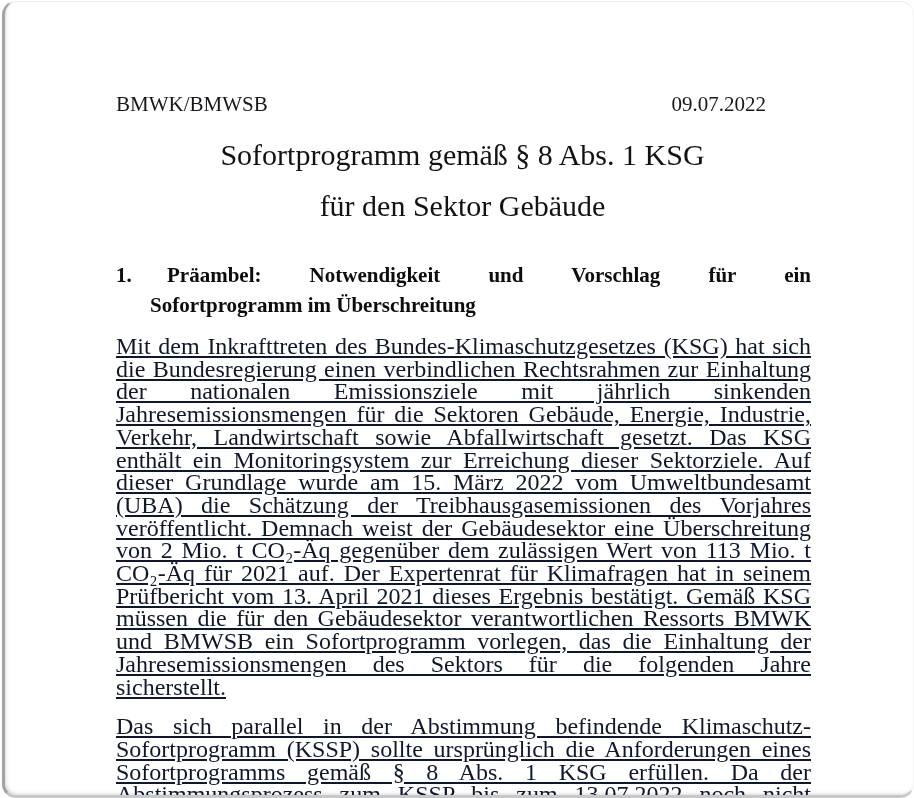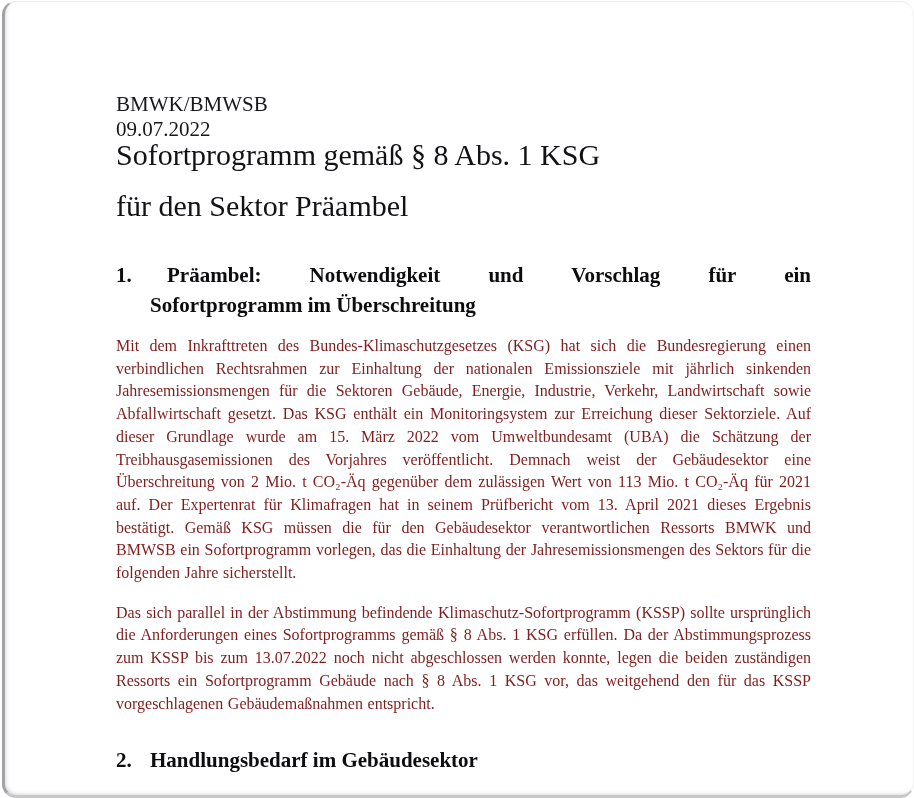--- a/index.html
+++ b/index.html
@@ -27,27 +27,26 @@
   }
   .doc-header {
     position: absolute;
     top: 90px;
     left: 111px;
     width: 650px;
     display: flex;
     justify-content: space-between;
     font-size: 21px;
     color: #17171c;
-    flex-direction: column;
   }
   .doc-title {
     position: absolute;
     left: 111px;
     width: 693px;
-    text-align: left;
+    text-align: center;
     font-size: 30px;
     color: #121216;
     white-space: nowrap;
   }
   .doc-title.line1 { top: 136px; }
   .doc-title.line2 { top: 187px; }
   .section-heading {
     display: flex;
     font-weight: bold;
     font-size: 21px;
@@ -71,43 +70,44 @@
     text-align-last: justify;
   }
   .body-flow {
     position: absolute;
     top: 333px;
     left: 111px;
     width: 695px;
   }
   .body-paragraph {
     margin: 0 0 17px 0;
-    font-size: 16px;
+    font-size: 24px;
     line-height: 22.7px;
     text-align: justify;
     word-spacing: 0.04em;
-    color: #7f1d1d;
+    color: #0f172a;
     hyphens: none;
+    text-decoration: underline;
   }
   .heading-2 {
     margin-top: 30px;
   }
 </style>
 </head>
 <body>
 
 <div class="sheet">
 
   <div class="doc-header">
     <span>BMWK/BMWSB</span>
     <span>09.07.2022</span>
   </div>
 
   <div class="doc-title line1">Sofortprogramm gemäß § 8 Abs. 1 KSG</div>
-  <div class="doc-title line2">für den Sektor Präambel</div>
+  <div class="doc-title line2">für den Sektor Gebäude</div>
 
   <div class="section-heading heading-1">
     <span class="sec-num">1.</span>
     <span class="sec-text">
       <span class="sec-line sec-line-justified" style="display:block;margin-left:17px;">Präambel: Notwendigkeit und Vorschlag für ein</span>
       <span class="sec-line" style="display:block;">Sofortprogramm im Überschreitung</span>
     </span>
   </div>
 
   <div class="body-flow">

